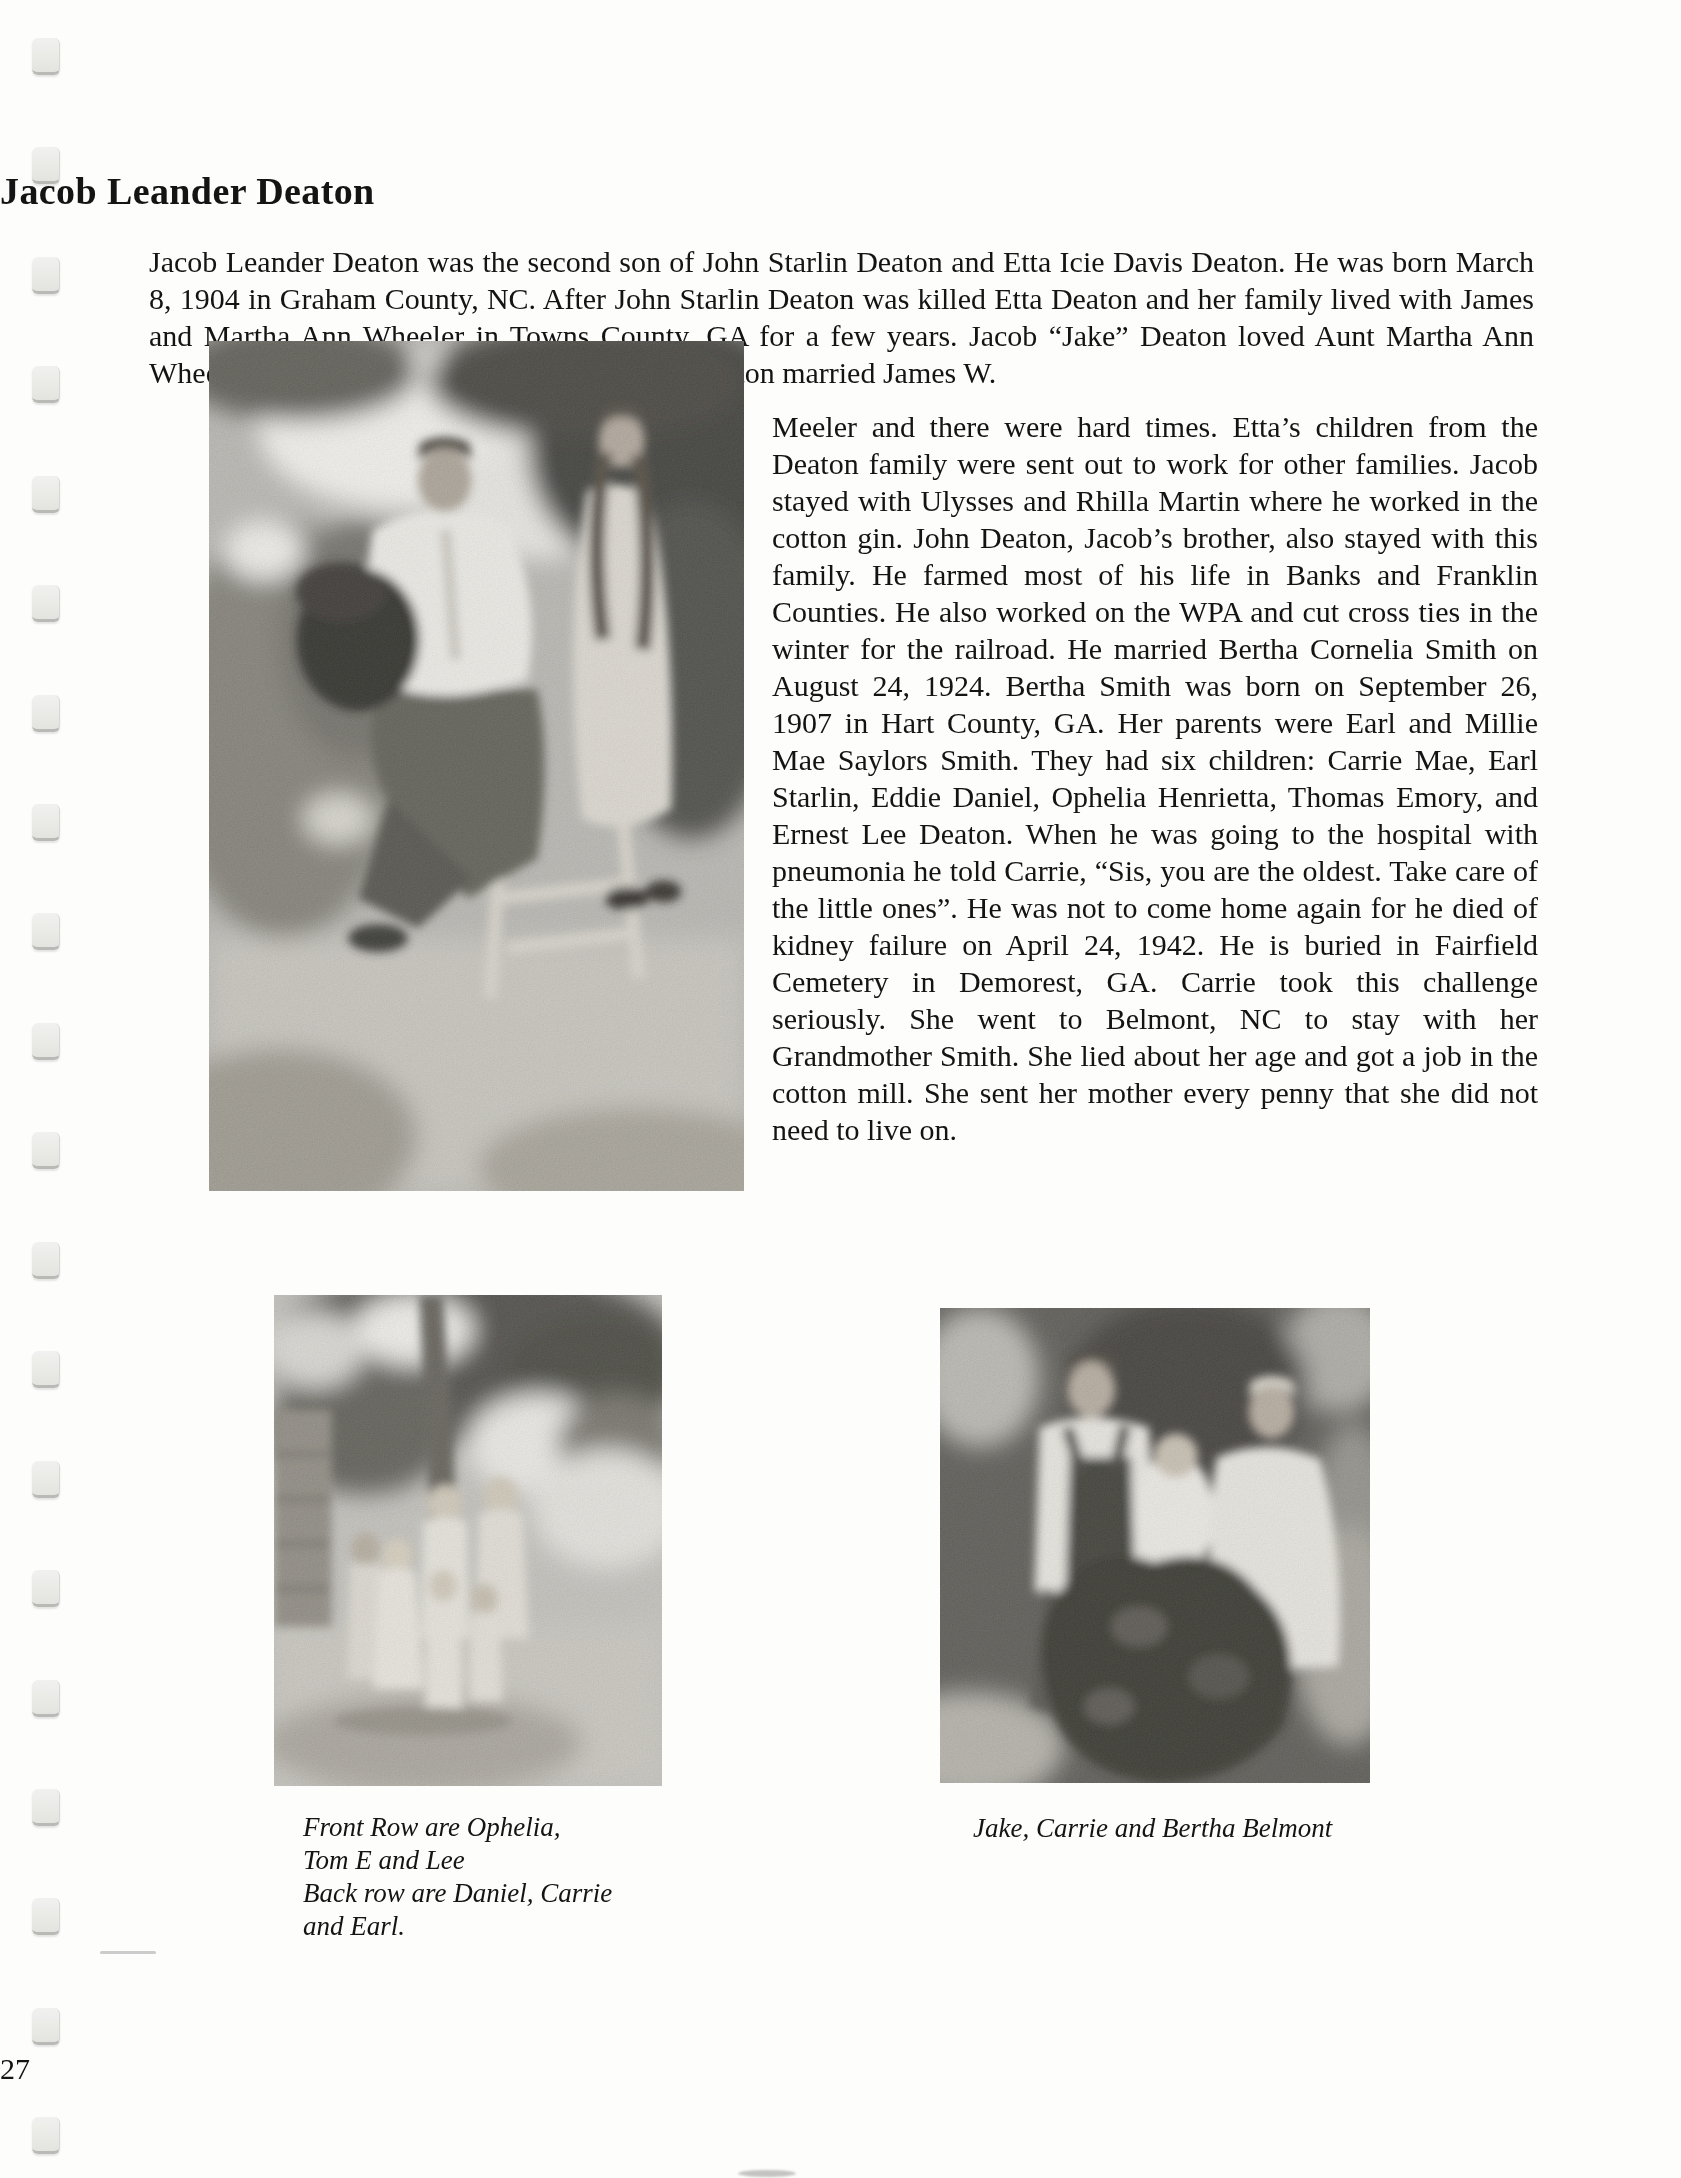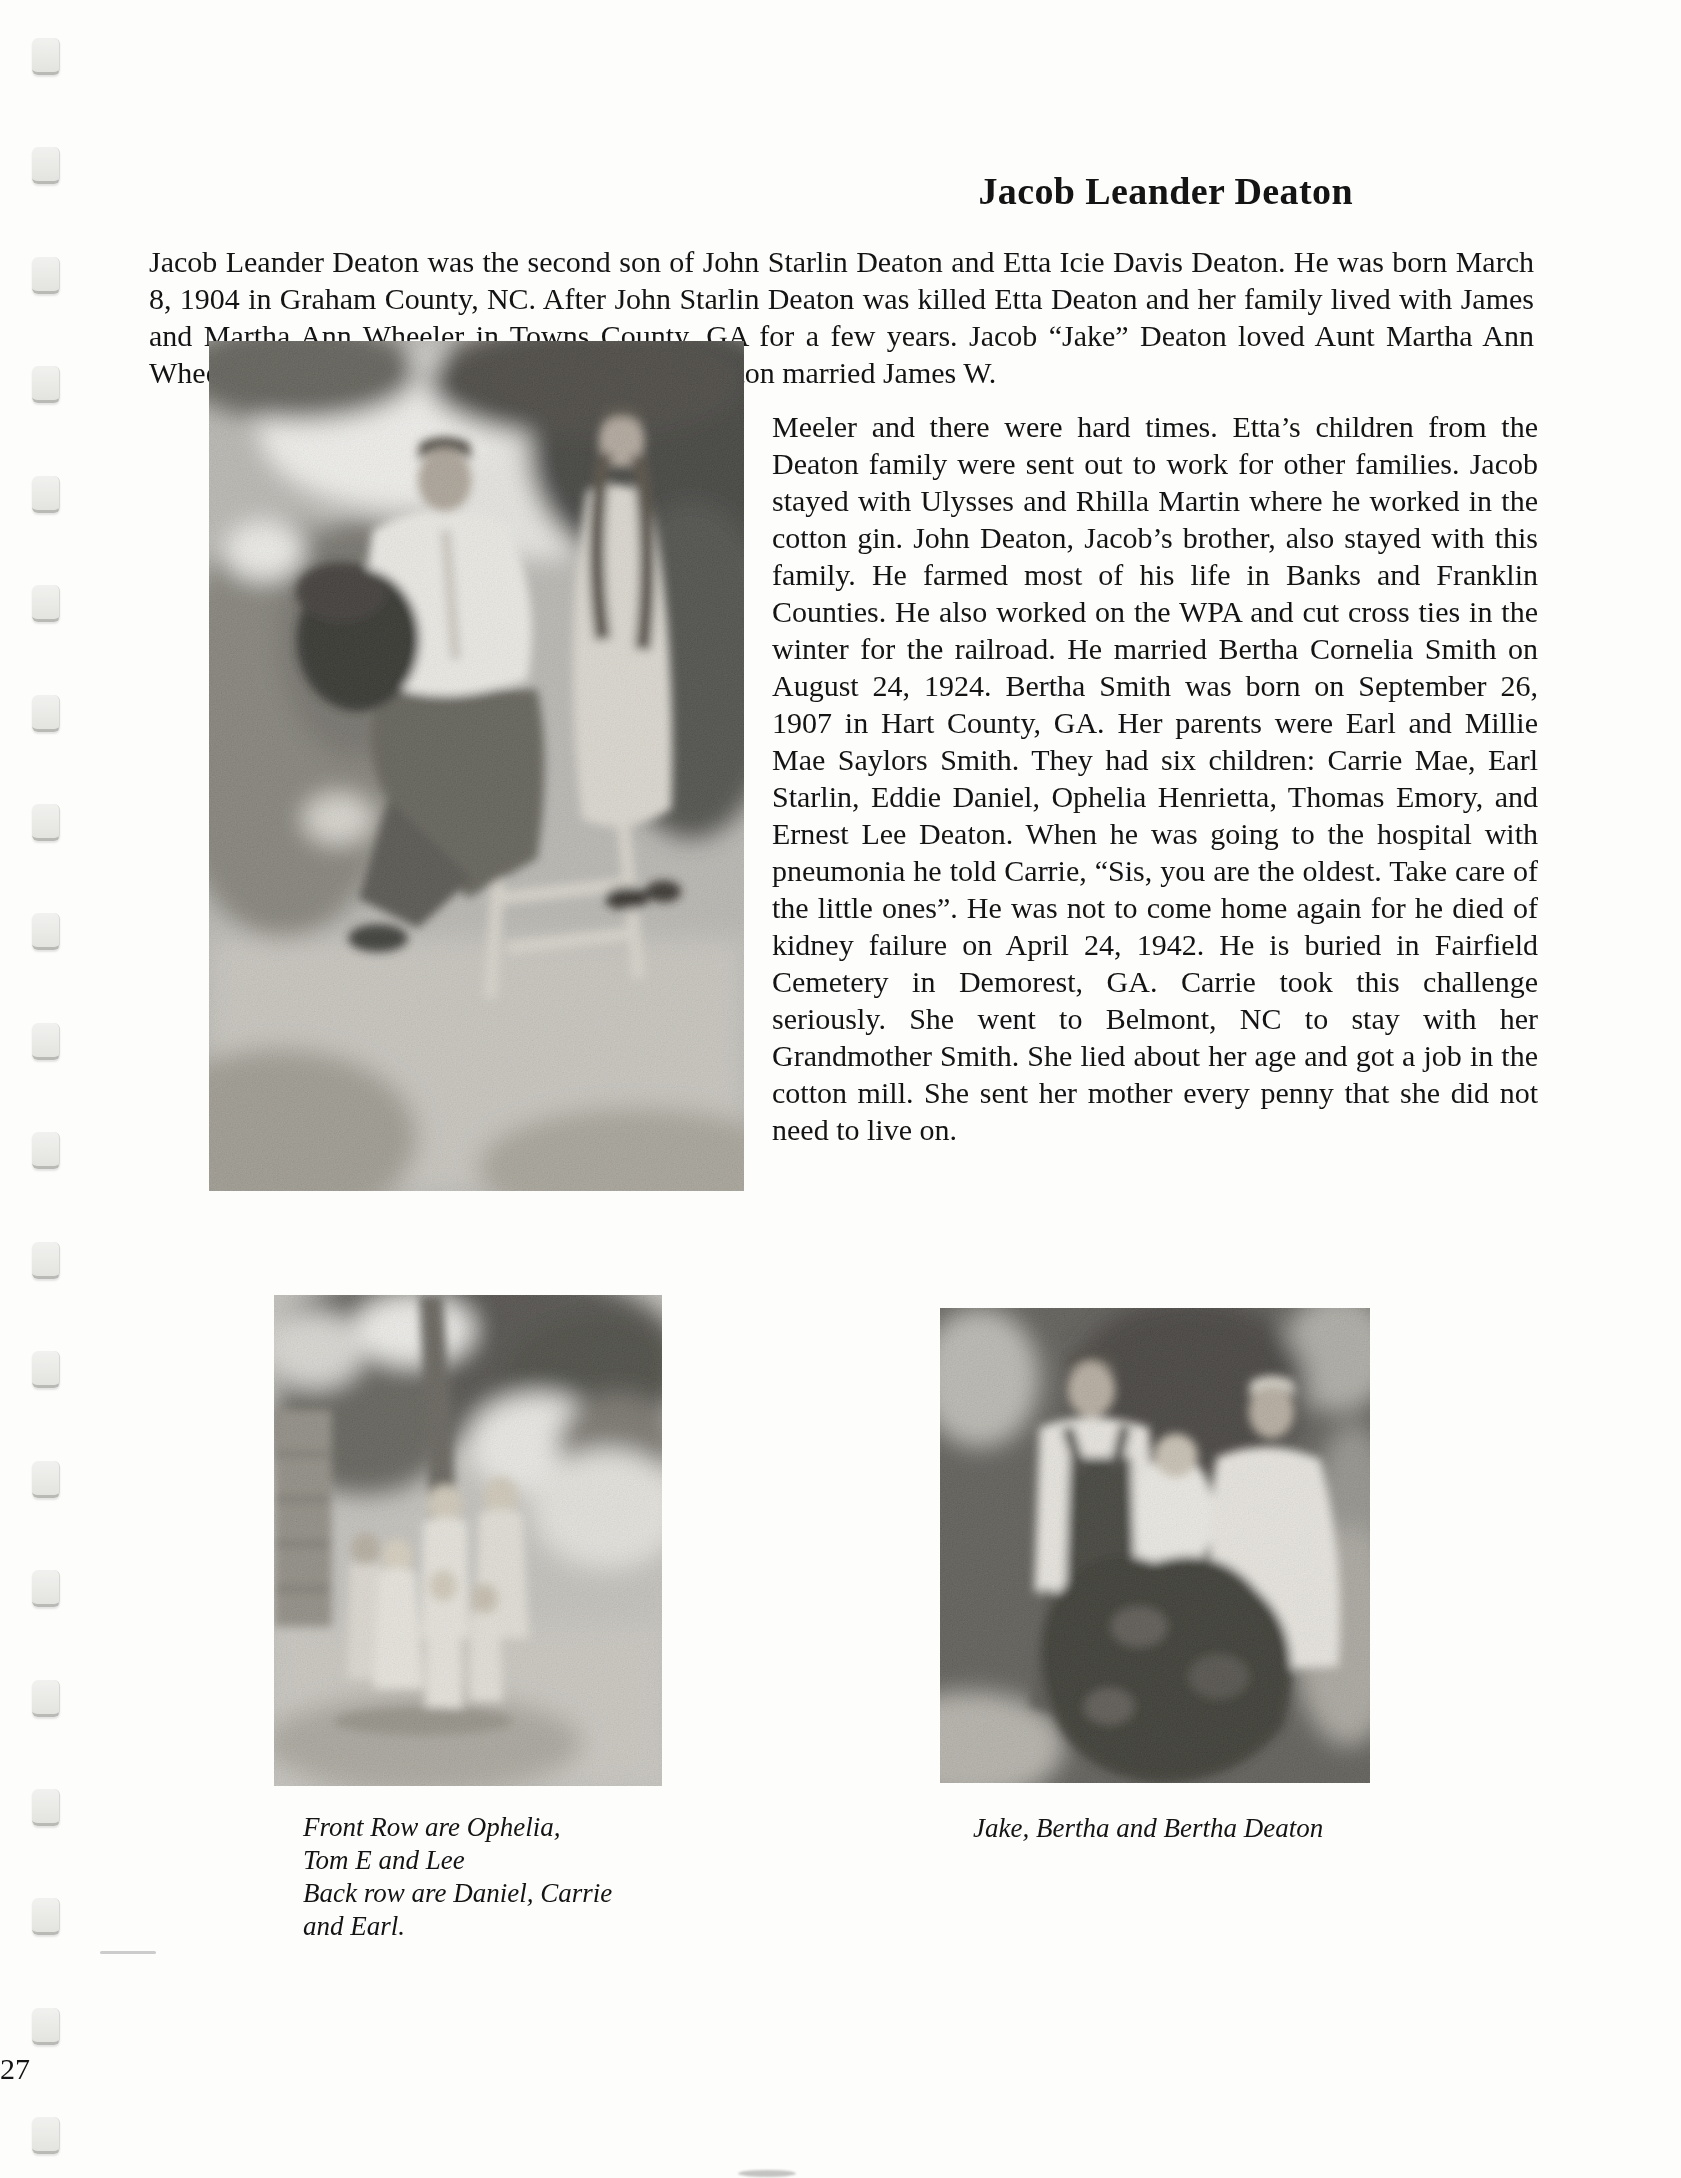--- a/index.html
+++ b/index.html
@@ -16,21 +16,21 @@
   .hole{
     position:absolute;left:32px;width:27px;height:34px;
     background:linear-gradient(180deg,#f1f1ef 0%,#e9e9e6 60%,#e3e3e0 100%);
     border-radius:6px;
     border-bottom:3px solid #b9b9b6;
     border-right:1px solid #d8d8d5;
     box-shadow:0 2px 2px rgba(0,0,0,0.10);
   }
   .title{
     position:absolute;left:0;top:169px;width:1337px;
-    text-align:right;font-weight:bold;font-size:38px;letter-spacing:0.4px;margin-left:16px;
+    text-align:left;font-weight:bold;font-size:38px;letter-spacing:0.4px;
   }
   .para-intro{
     position:absolute;left:149px;top:243px;width:1385px;
     font-size:30px;line-height:37px;text-align:justify;
   }
   .para-body{
     position:absolute;left:772px;top:408px;width:766px;
     font-size:30px;line-height:37px;text-align:justify;
   }
   .photo{position:absolute;display:block;}
@@ -217,21 +217,21 @@
     </g>
     <rect width="432" height="477" fill="#ffffff" filter="url(#grainF)"></rect>
   </svg>
 
   <div class="caption-left">
     <div>Front Row are Ophelia,</div>
     <div>Tom E and Lee</div>
     <div>Back row are Daniel, Carrie</div>
     <div>and Earl.</div>
   </div>
-  <div class="caption-right">Jake, Bertha and Bertha Deaton</div>
+  <div class="caption-right">Jake, Carrie and Bertha Belmont</div>
 
   <div class="page-number">27</div>
 
   <div class="artifact-line"></div>
   <div class="artifact-smudge"></div>
 
 </div>
 
 
 </body></html>

